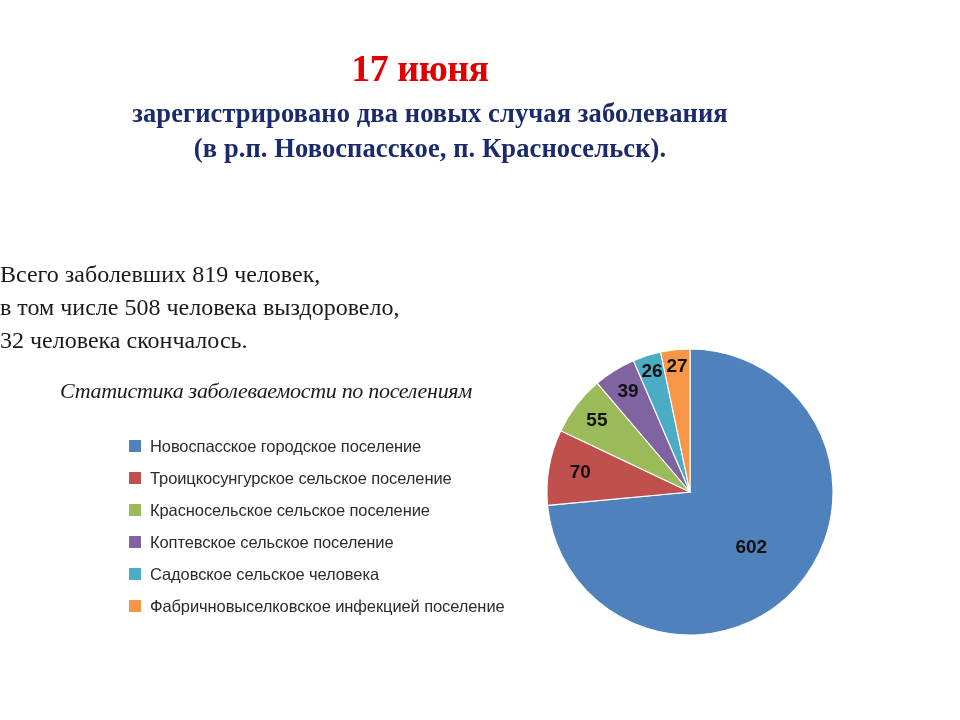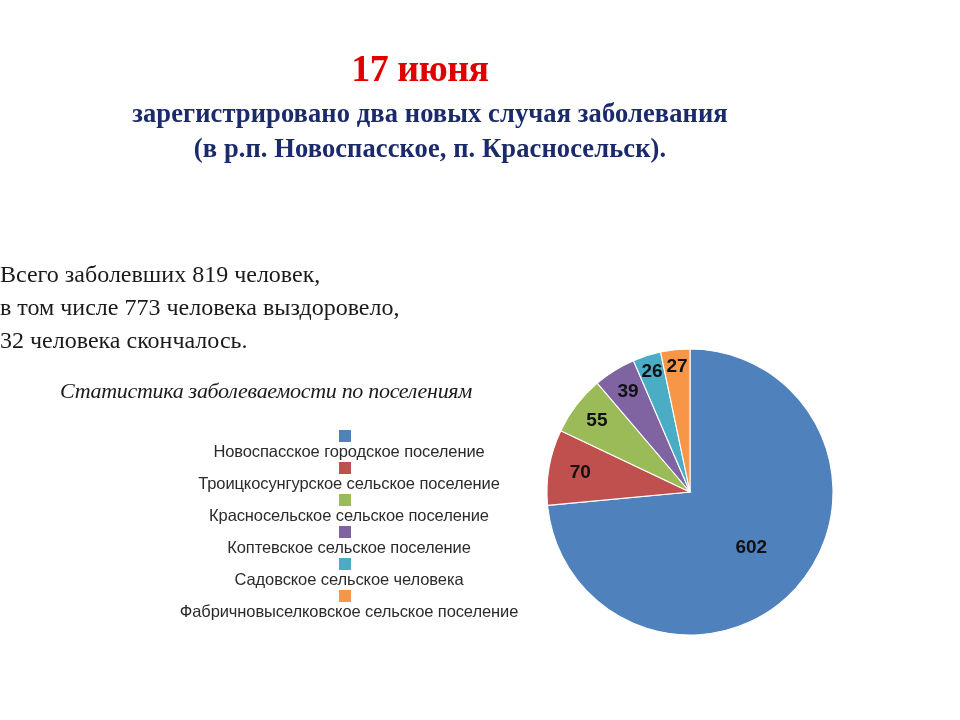--- a/index.html
+++ b/index.html
@@ -83,21 +83,20 @@
   #legend {
     position: absolute;
     left: 129px;
     top: 430px;
     width: 440px;
   }
   .legend-row {
     display: flex;
     align-items: center;
     height: 32px;
-    flex-direction: column;
   }
   .legend-swatch {
     width: 12px;
     height: 12px;
     flex: 0 0 12px;
     margin-right: 9px;
   }
   .legend-label {
     font-family: "Liberation Sans", "DejaVu Sans", sans-serif;
     font-size: 16.5px;
@@ -129,21 +128,21 @@
 <body>
 
 <div id="header-block">
   <div id="date-heading">17 июня</div>
   <div class="headline-line">зарегистрировано два новых  случая заболевания</div>
   <div class="headline-line">(в р.п. Новоспасское, п. Красносельск).</div>
 </div>
 
 <div id="totals-block">
   <div class="totals-line">Всего заболевших  819  человек,</div>
-  <div class="totals-line">в том числе  773  человека  выздоровело,</div>
+  <div class="totals-line">в том числе  508  человека  выздоровело,</div>
   <div class="totals-line">32  человека  скончалось.</div>
 </div>
 
 <div id="chart-title">Статистика заболеваемости по поселениям</div>
 
 <div id="legend">
     <div class="legend-row">
       <span class="legend-swatch" style="background: rgb(79, 129, 189);"></span>
       <span class="legend-label">Новоспасское городское поселение</span>
     </div>
@@ -158,21 +157,21 @@
     <div class="legend-row">
       <span class="legend-swatch" style="background: rgb(128, 100, 162);"></span>
       <span class="legend-label">Коптевское  сельское поселение</span>
     </div>
     <div class="legend-row">
       <span class="legend-swatch" style="background: rgb(75, 172, 198);"></span>
       <span class="legend-label">Садовское  сельское человека</span>
     </div>
     <div class="legend-row">
       <span class="legend-swatch" style="background: rgb(247, 150, 70);"></span>
-      <span class="legend-label">Фабричновыселковское  сельское поселение</span>
+      <span class="legend-label">Фабричновыселковское  инфекцией поселение</span>
     </div>
   </div>
 
 <div id="pie-wrap">
   <svg id="pie-svg" width="310" height="310" viewBox="0 0 310 310">
       <path class="slice" d="M 150 152 L 150.00 9.00 A 143 143 0 1 1 7.63 165.42 Z" fill="#4F81BD"></path>
       <path class="slice" d="M 150 152 L 7.63 165.42 A 143 143 0 0 1 20.81 90.70 Z" fill="#C0504D"></path>
       <path class="slice" d="M 150 152 L 20.81 90.70 A 143 143 0 0 1 57.24 43.16 Z" fill="#9BBB59"></path>
       <path class="slice" d="M 150 152 L 57.24 43.16 A 143 143 0 0 1 93.44 20.66 Z" fill="#8064A2"></path>
       <path class="slice" d="M 150 152 L 93.44 20.66 A 143 143 0 0 1 120.59 12.06 Z" fill="#4BACC6"></path>

